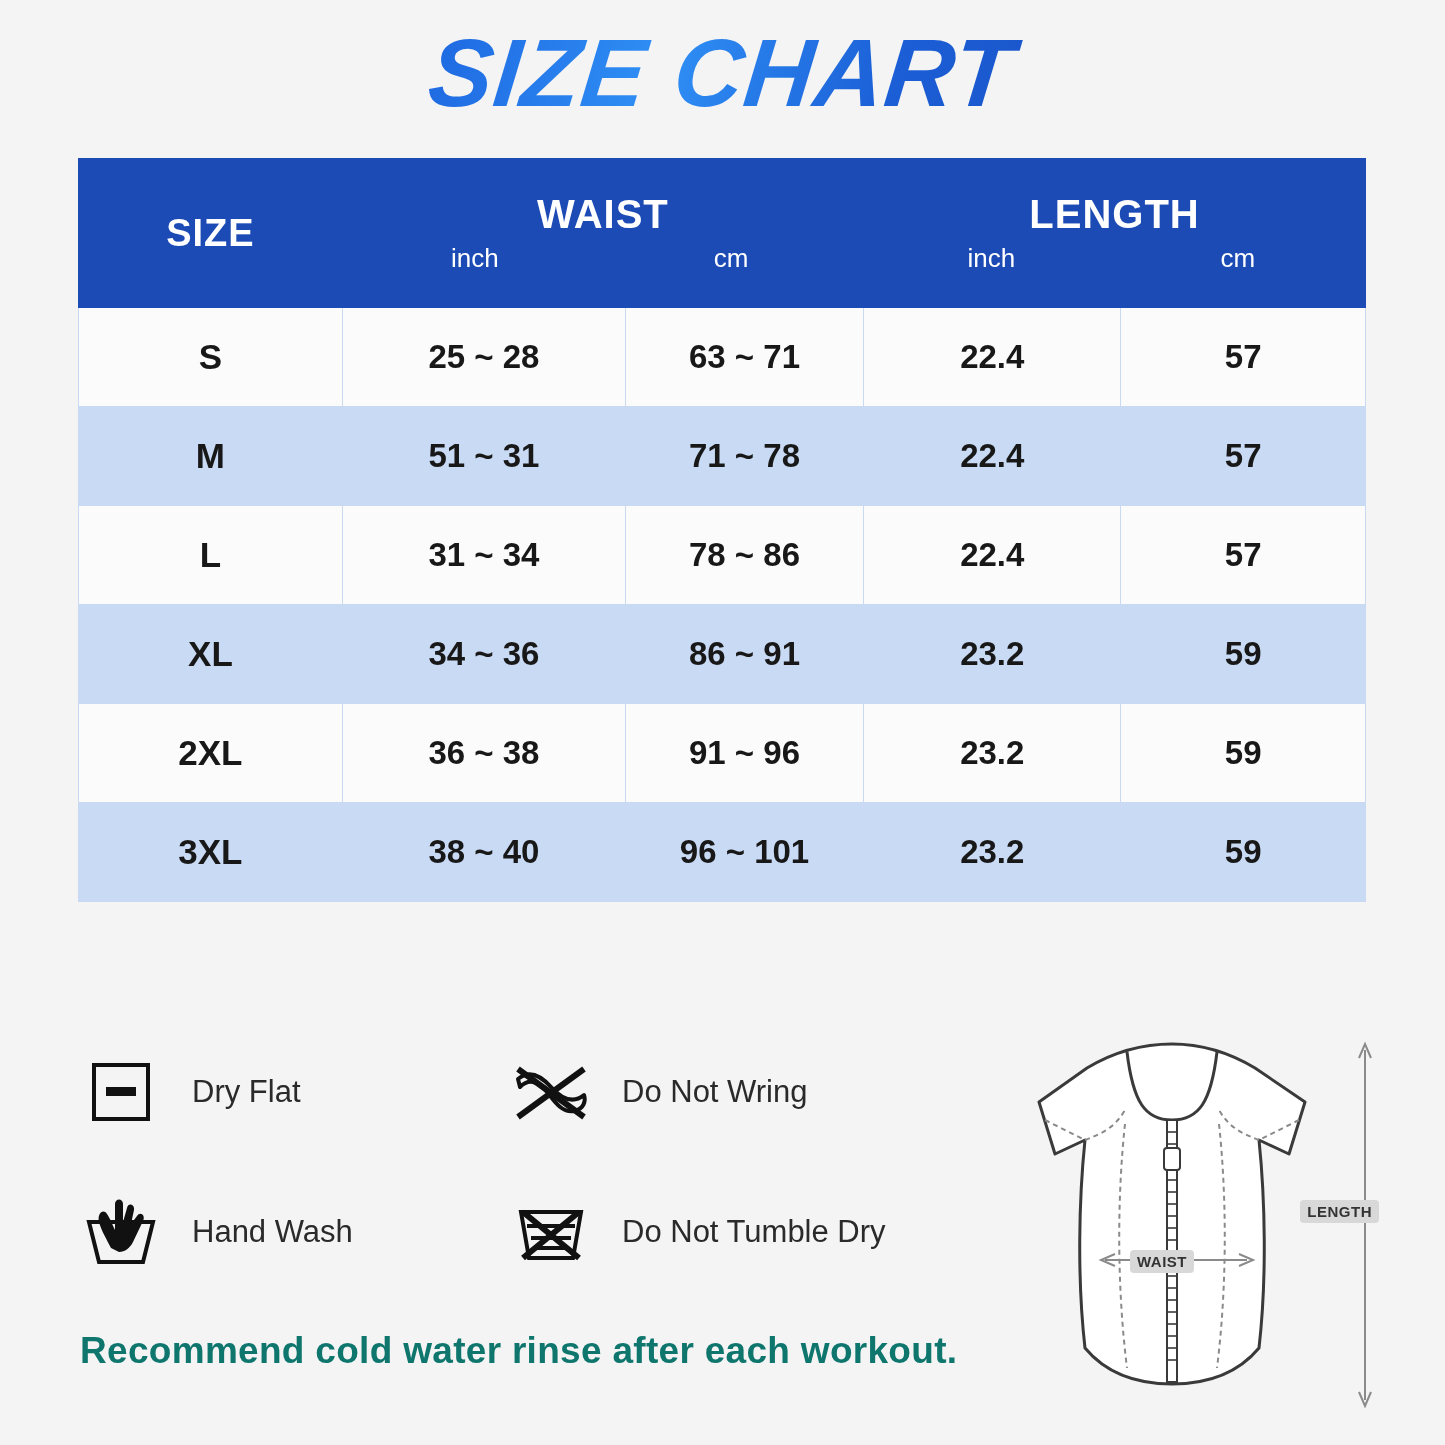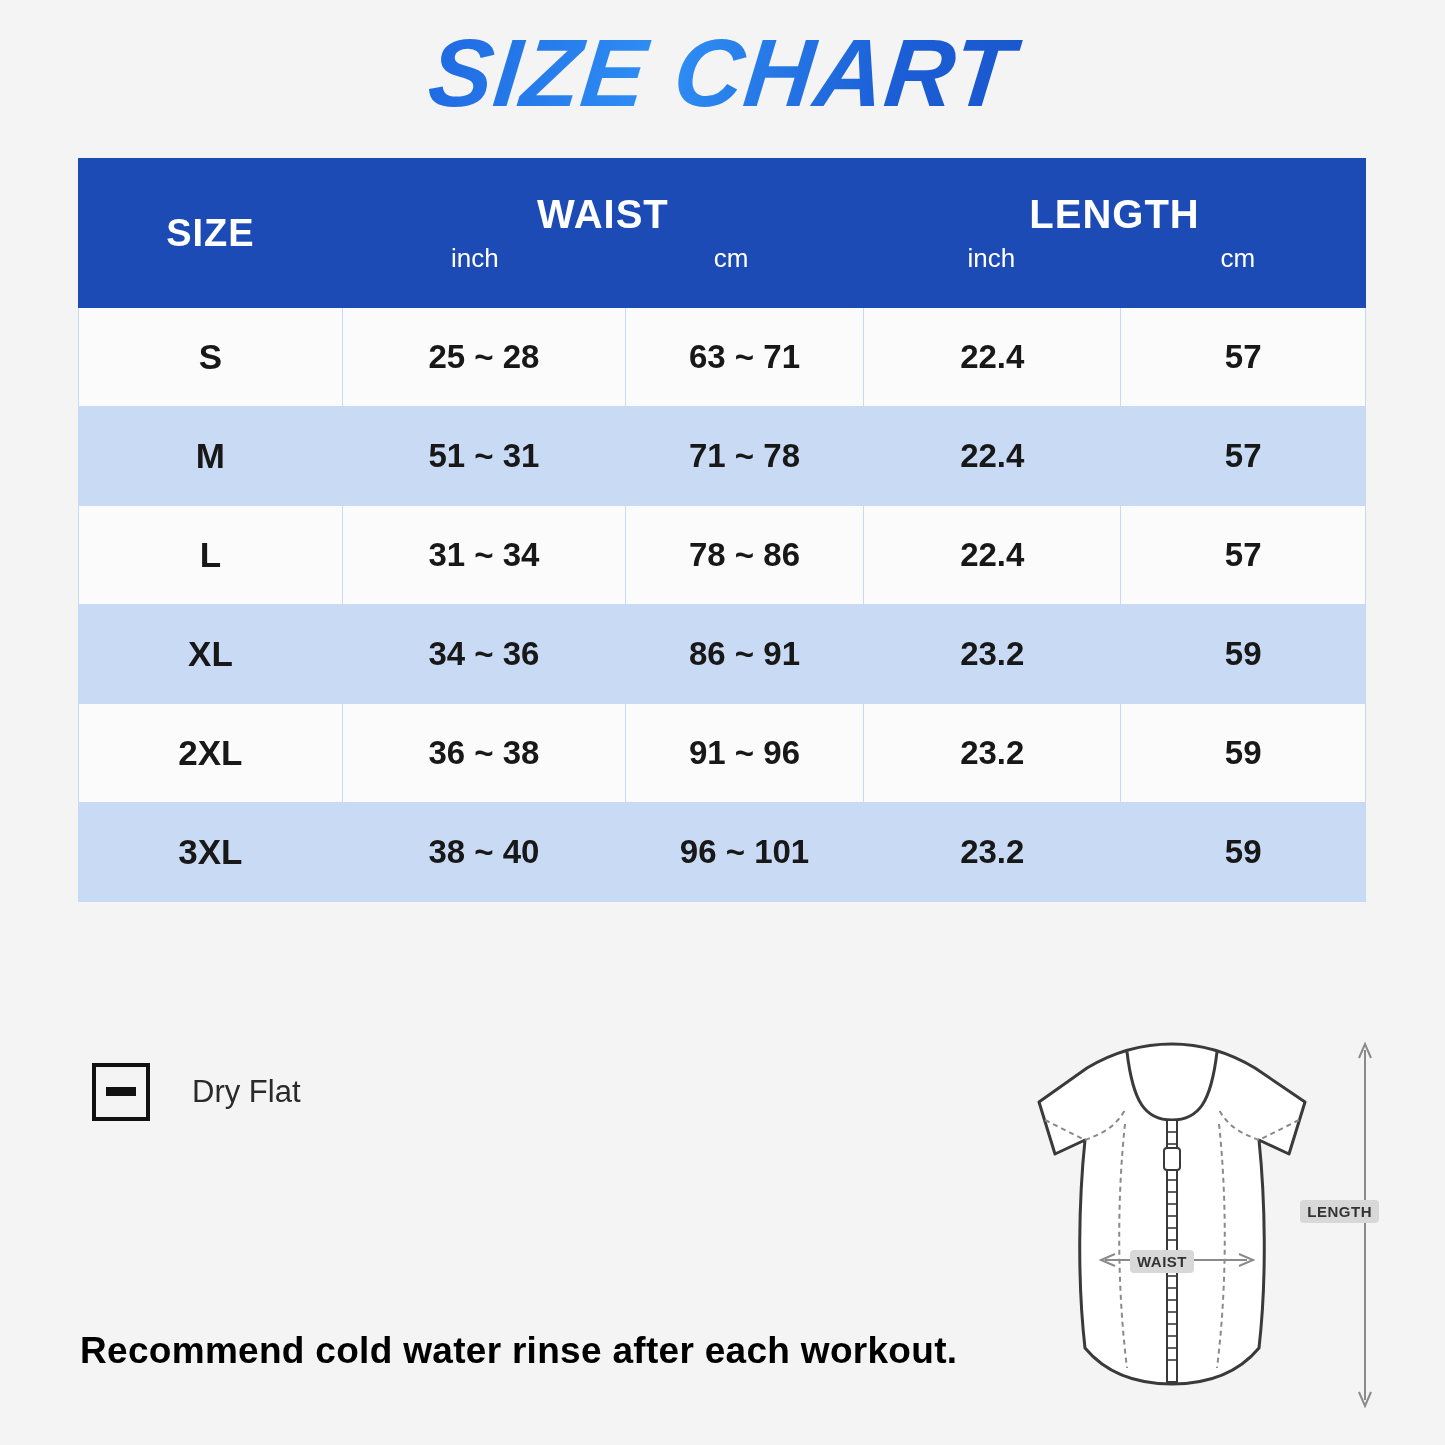--- a/index.html
+++ b/index.html
@@ -109,21 +109,21 @@
     font-size: 31px;
     color: #2a2a2a;
   }
 
   .note {
     position: absolute;
     left: 80px;
     top: 1330px;
     font-size: 37px;
     font-weight: bold;
-    color: #000000;
+    color: #0f766e;
     letter-spacing: 0.3px;
   }
 
   
   .garment {
     position: absolute;
     right: 58px;
     top: 1028px;
     width: 420px;
     height: 400px;
@@ -225,20 +225,54 @@
   <div class="care-row">
     <div class="care-item">
       <div class="care-icon">
         <svg width="70" height="66" viewBox="0 0 70 66">
           <rect x="8" y="6" width="54" height="54" fill="none" stroke="#111" stroke-width="4"></rect>
           <rect x="20" y="28" width="30" height="9" fill="#111"></rect>
         </svg>
       </div>
       <div class="care-label">Dry Flat</div>
     </div>
+    <div class="care-item">
+      <div class="care-icon">
+        <svg width="86" height="70" viewBox="0 0 86 70">
+          <path d="M10 22 C22 12 34 20 43 30 C52 40 64 48 76 38 C78 44 76 52 66 54 C54 56 46 44 40 36 C32 26 22 20 12 30 Z" fill="none" stroke="#111" stroke-width="4" stroke-linejoin="round"></path>
+          <line x1="10" y1="12" x2="76" y2="60" stroke="#111" stroke-width="6"></line>
+          <line x1="76" y1="12" x2="10" y2="60" stroke="#111" stroke-width="6"></line>
+        </svg>
+      </div>
+      <div class="care-label">Do Not Wring</div>
+    </div>
+  </div>
+  <div class="care-row">
+    <div class="care-item">
+      <div class="care-icon">
+        <svg width="76" height="72" viewBox="0 0 76 72">
+          <path d="M6 26 L70 26 L60 66 L16 66 Z" fill="none" stroke="#111" stroke-width="4"></path>
+          <path d="M28 52 C24 44 18 34 16 26 C14 18 20 12 24 18 C27 22 30 30 32 34 L32 8 C32 2 40 2 40 8 L40 26 L44 12 C45 6 52 8 51 14 L48 28 L54 20 C57 15 63 19 60 25 L50 46 C47 52 42 56 36 56 Z" fill="#111"></path>
+        </svg>
+      </div>
+      <div class="care-label">Hand Wash</div>
+    </div>
+    <div class="care-item">
+      <div class="care-icon">
+        <svg width="76" height="72" viewBox="0 0 76 72">
+          <path d="M8 16 L68 16 L60 62 L16 62 Z" fill="none" stroke="#111" stroke-width="4"></path>
+          <line x1="14" y1="30" x2="62" y2="30" stroke="#111" stroke-width="4"></line>
+          <line x1="18" y1="42" x2="58" y2="42" stroke="#111" stroke-width="4"></line>
+          <line x1="20" y1="52" x2="56" y2="52" stroke="#111" stroke-width="4"></line>
+          <line x1="10" y1="16" x2="66" y2="62" stroke="#111" stroke-width="6"></line>
+          <line x1="66" y1="16" x2="10" y2="62" stroke="#111" stroke-width="6"></line>
+        </svg>
+      </div>
+      <div class="care-label">Do Not Tumble Dry</div>
+    </div>
   </div>
 </div>
 
 <div class="note">Recommend cold water rinse after each workout.</div>
 
 <div class="garment">
   <svg width="420" height="400" viewBox="0 0 420 400">
 
     <path d="M120 40 C150 22 180 16 205 16 C230 16 258 22 288 40
              L338 74 L322 126 L292 112

